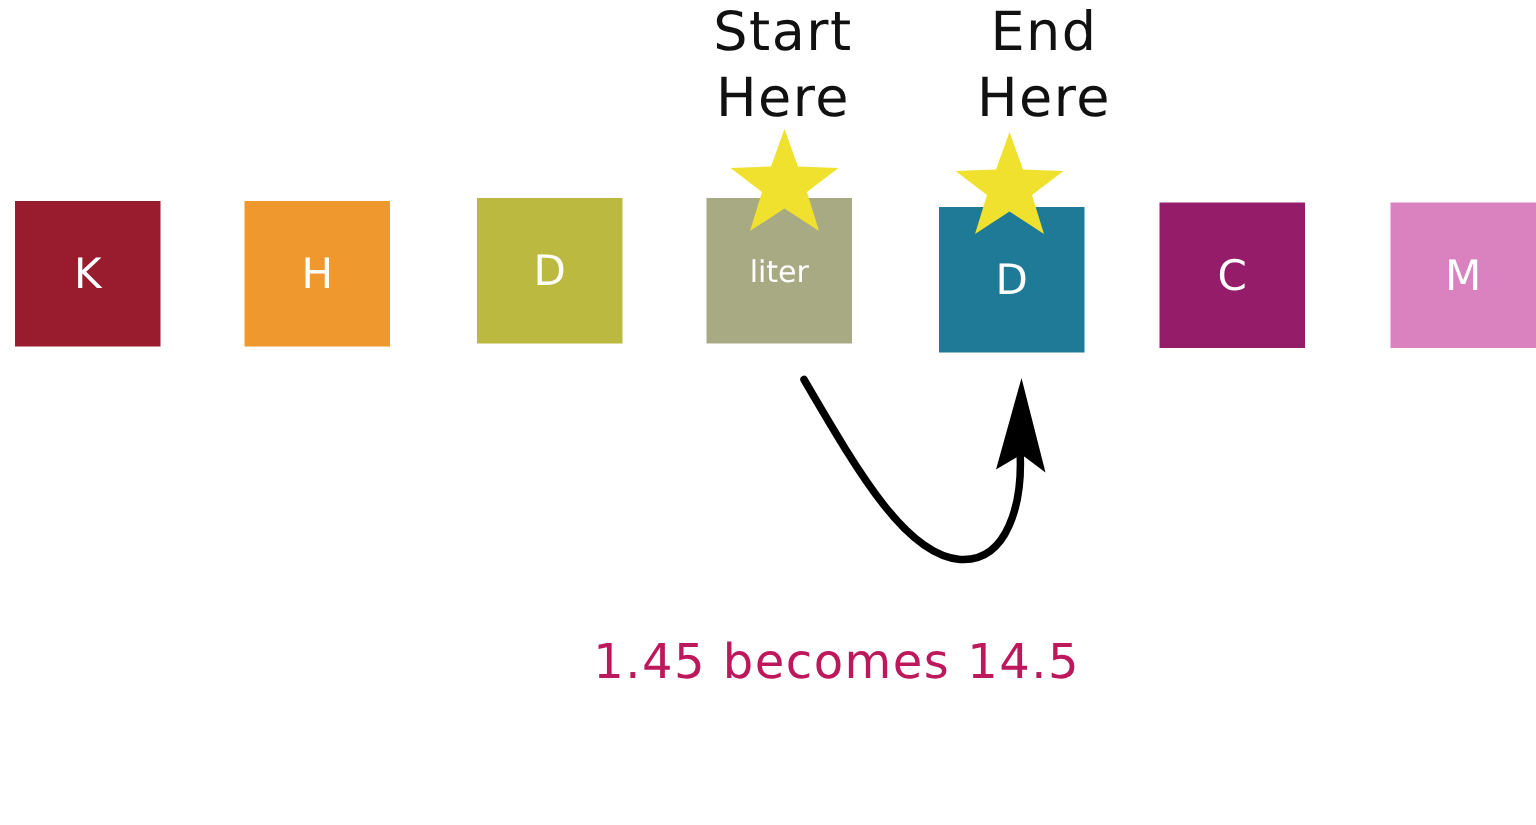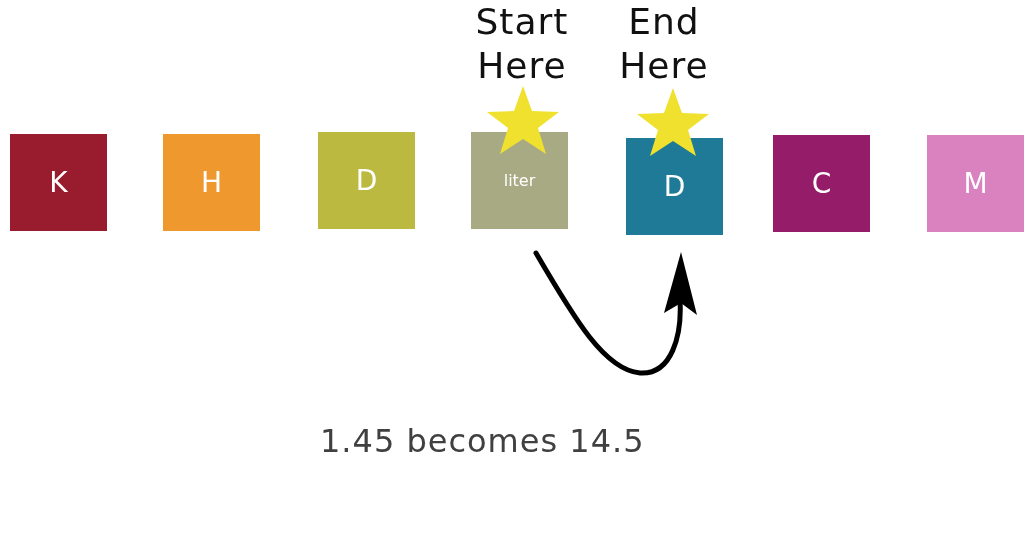--- a/index.html
+++ b/index.html
@@ -1,36 +1,36 @@
 <!DOCTYPE html>
 <html><head>
   <meta charset="utf-8">
   <style>
     html, body { margin: 0; padding: 0; background: #ffffff; }
     body { width: 1024px; height: 550px; position: relative; overflow: hidden;
            font-family: "DejaVu Sans", sans-serif; }
     .box { position: absolute; width: 97px; height: 97px; display: flex;
            align-items: center; justify-content: center; color: #ffffff;
            font-family: "DejaVu Sans", sans-serif; font-size: 28px; }
-    .box.small-text { font-size: 16px; justify-content: center; }
+    .box.small-text { font-size: 20px; justify-content: center; }
     .label { position: absolute; text-align: center; color: #111111;
              font-family: "DejaVu Sans", sans-serif; font-size: 36px; line-height: 44px;
              letter-spacing: 1px; }
-    .caption { position: absolute; left: 320px; top: 422px; width: 400px; text-align: left;
-               font-family: "DejaVu Sans", sans-serif; font-size: 32px; color: #404040; letter-spacing: 1px; }
+    .caption { position: absolute; left: 320px; top: 422px; width: 400px; text-align: right;
+               font-family: "DejaVu Sans", sans-serif; font-size: 32px; color: #be185d; letter-spacing: 1px; }
     svg.overlay { position: absolute; left: 0; top: 0; }
   </style>
 </head>
 <body>
 
 <div class="label" style="left:452px; top:0px; width:140px;">
   <div>Start</div>
   <div>Here</div>
 </div>
-<div class="label" style="left:594px; top:0px; width:140px;">
+<div class="label" style="left:626px; top:0px; width:140px;">
   <div>End</div>
   <div>Here</div>
 </div>
 
 <div class="box" style="left:10px; top:134px; background:#981B2E;">
     <span>K</span>
   </div>
 <div class="box" style="left:163px; top:134px; background:#EF982E;">
     <span>H</span>
   </div>

